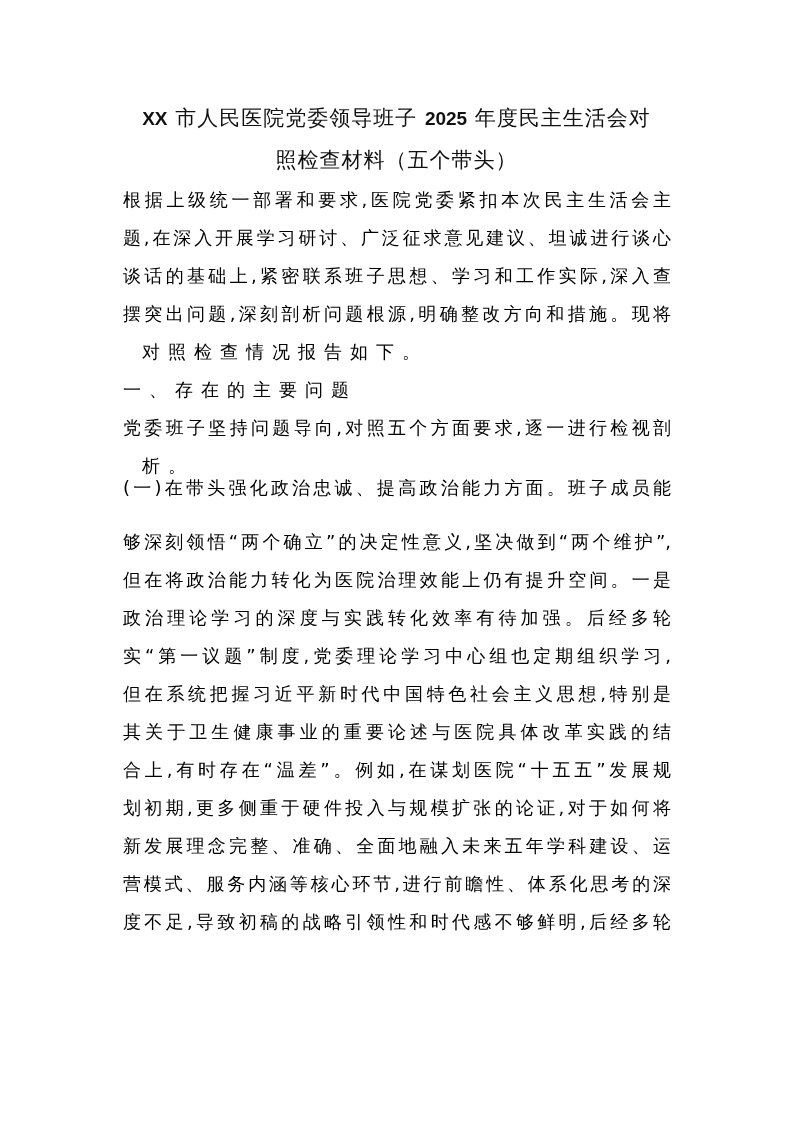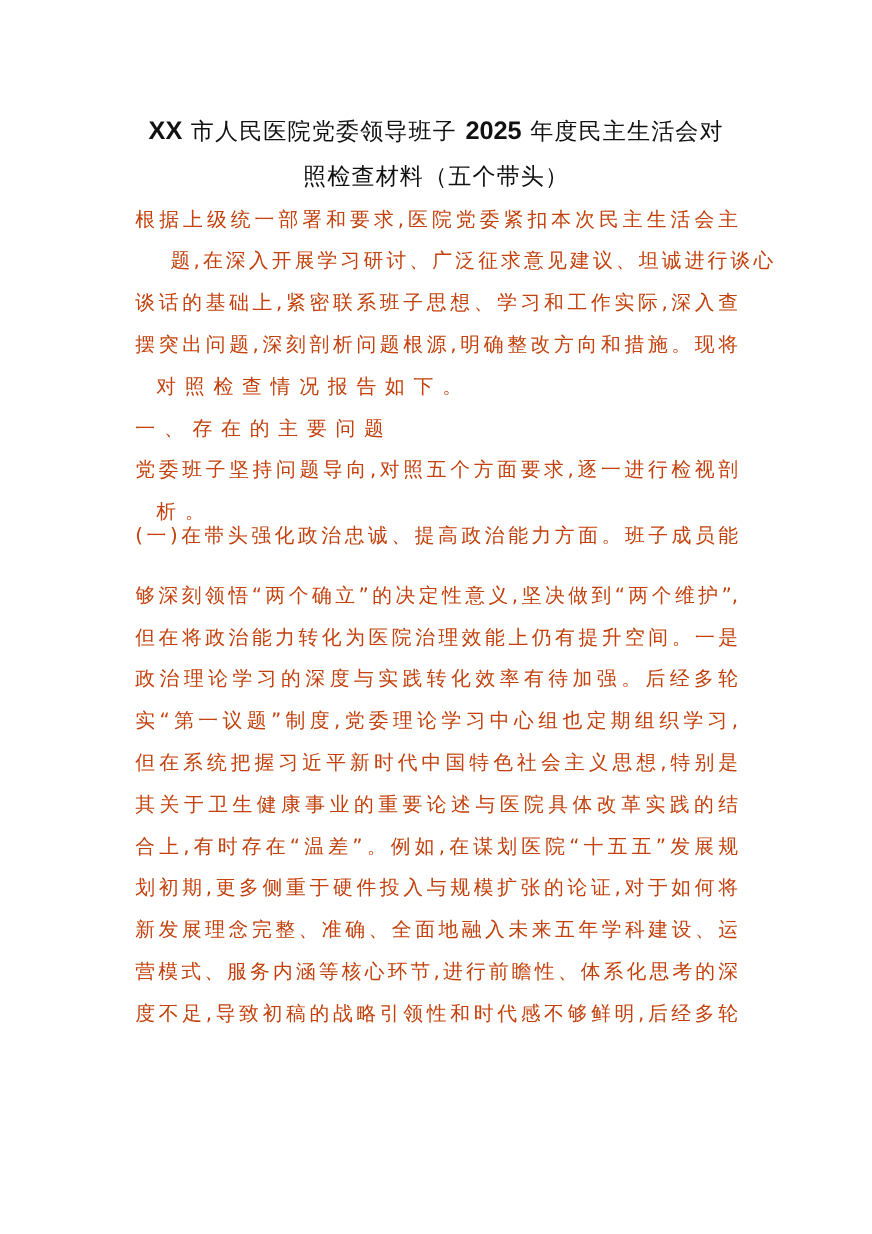--- a/index.html
+++ b/index.html
@@ -3,41 +3,41 @@
   <meta charset="utf-8">
   <style>
     html, body { margin: 0; padding: 0; background: #ffffff; }
     body { width: 793px; height: 1122px; position: relative; overflow: hidden; }
     .page { position: absolute; left: 0; top: 0; width: 793px; height: 1122px; background: #fff; }
     .title-line {
       position: absolute; left: 0; width: 793px; text-align: center;
       font-family: "DejaVu Sans", sans-serif; font-size: 21px; color: #111;
       letter-spacing: 1px; line-height: 28px; height: 28px; white-space: nowrap;
     }
-    .title-line b { font-family: "Liberation Sans", sans-serif; font-weight: bold; font-size: 23px; letter-spacing: 0; }
+    .title-line b { font-family: "Liberation Sans", sans-serif; font-weight: bold; font-size: 19px; letter-spacing: 0; }
     .line {
       position: absolute; left: 123px; width: 548px; height: 28px; line-height: 28px;
-      font-family: "DejaVu Sans", sans-serif; font-size: 18px; color: #c2410c;
+      font-family: "DejaVu Sans", sans-serif; font-size: 18px; color: #000000;
       text-align: justify; text-align-last: justify; white-space: nowrap;
       text-justify: inter-character;
     }
     .line.short { text-align-last: left; letter-spacing: 8px; margin-left: 19px; }
     .line.heading { text-align-last: left; letter-spacing: 8px; }
   </style>
 </head>
 <body>
 
 <div class="page">
   <div class="title-line" style="top:104px;">
     <b>XX</b><span> 市人民医院党委领导班子 </span><b>2025</b><span> 年度民主生活会对</span>
   </div>
   <div class="title-line" style="top:146px;">照检查材料（五个带头）</div>
 
   <div class="line" style="top:186px;">根据上级统一部署和要求,医院党委紧扣本次民主生活会主</div>
-  <div class="line" style="top:224px;margin-left:32px;">题,在深入开展学习研讨、广泛征求意见建议、坦诚进行谈心</div>
+  <div class="line" style="top:224px;">题,在深入开展学习研讨、广泛征求意见建议、坦诚进行谈心</div>
   <div class="line" style="top:262px;">谈话的基础上,紧密联系班子思想、学习和工作实际,深入查</div>
   <div class="line" style="top:300px;">摆突出问题,深刻剖析问题根源,明确整改方向和措施。现将</div>
   <div class="line short" style="top:338px;">对照检查情况报告如下。</div>
   <div class="line" style="top:414px;">党委班子坚持问题导向,对照五个方面要求,逐一进行检视剖</div>
   <div class="line heading" style="top:376px;">一、存在的主要问题</div>
   <div class="line short" style="top:452px;">析。</div>
   <div class="line" style="top:474px;">(一)在带头强化政治忠诚、提高政治能力方面。班子成员能</div>
   <div class="line" style="top:566px;">但在将政治能力转化为医院治理效能上仍有提升空间。一是</div>
   <div class="line" style="top:528px;">够深刻领悟“两个确立”的决定性意义,坚决做到“两个维护”,</div>
   <div class="line" style="top:604px;">政治理论学习的深度与实践转化效率有待加强。后经多轮</div>

